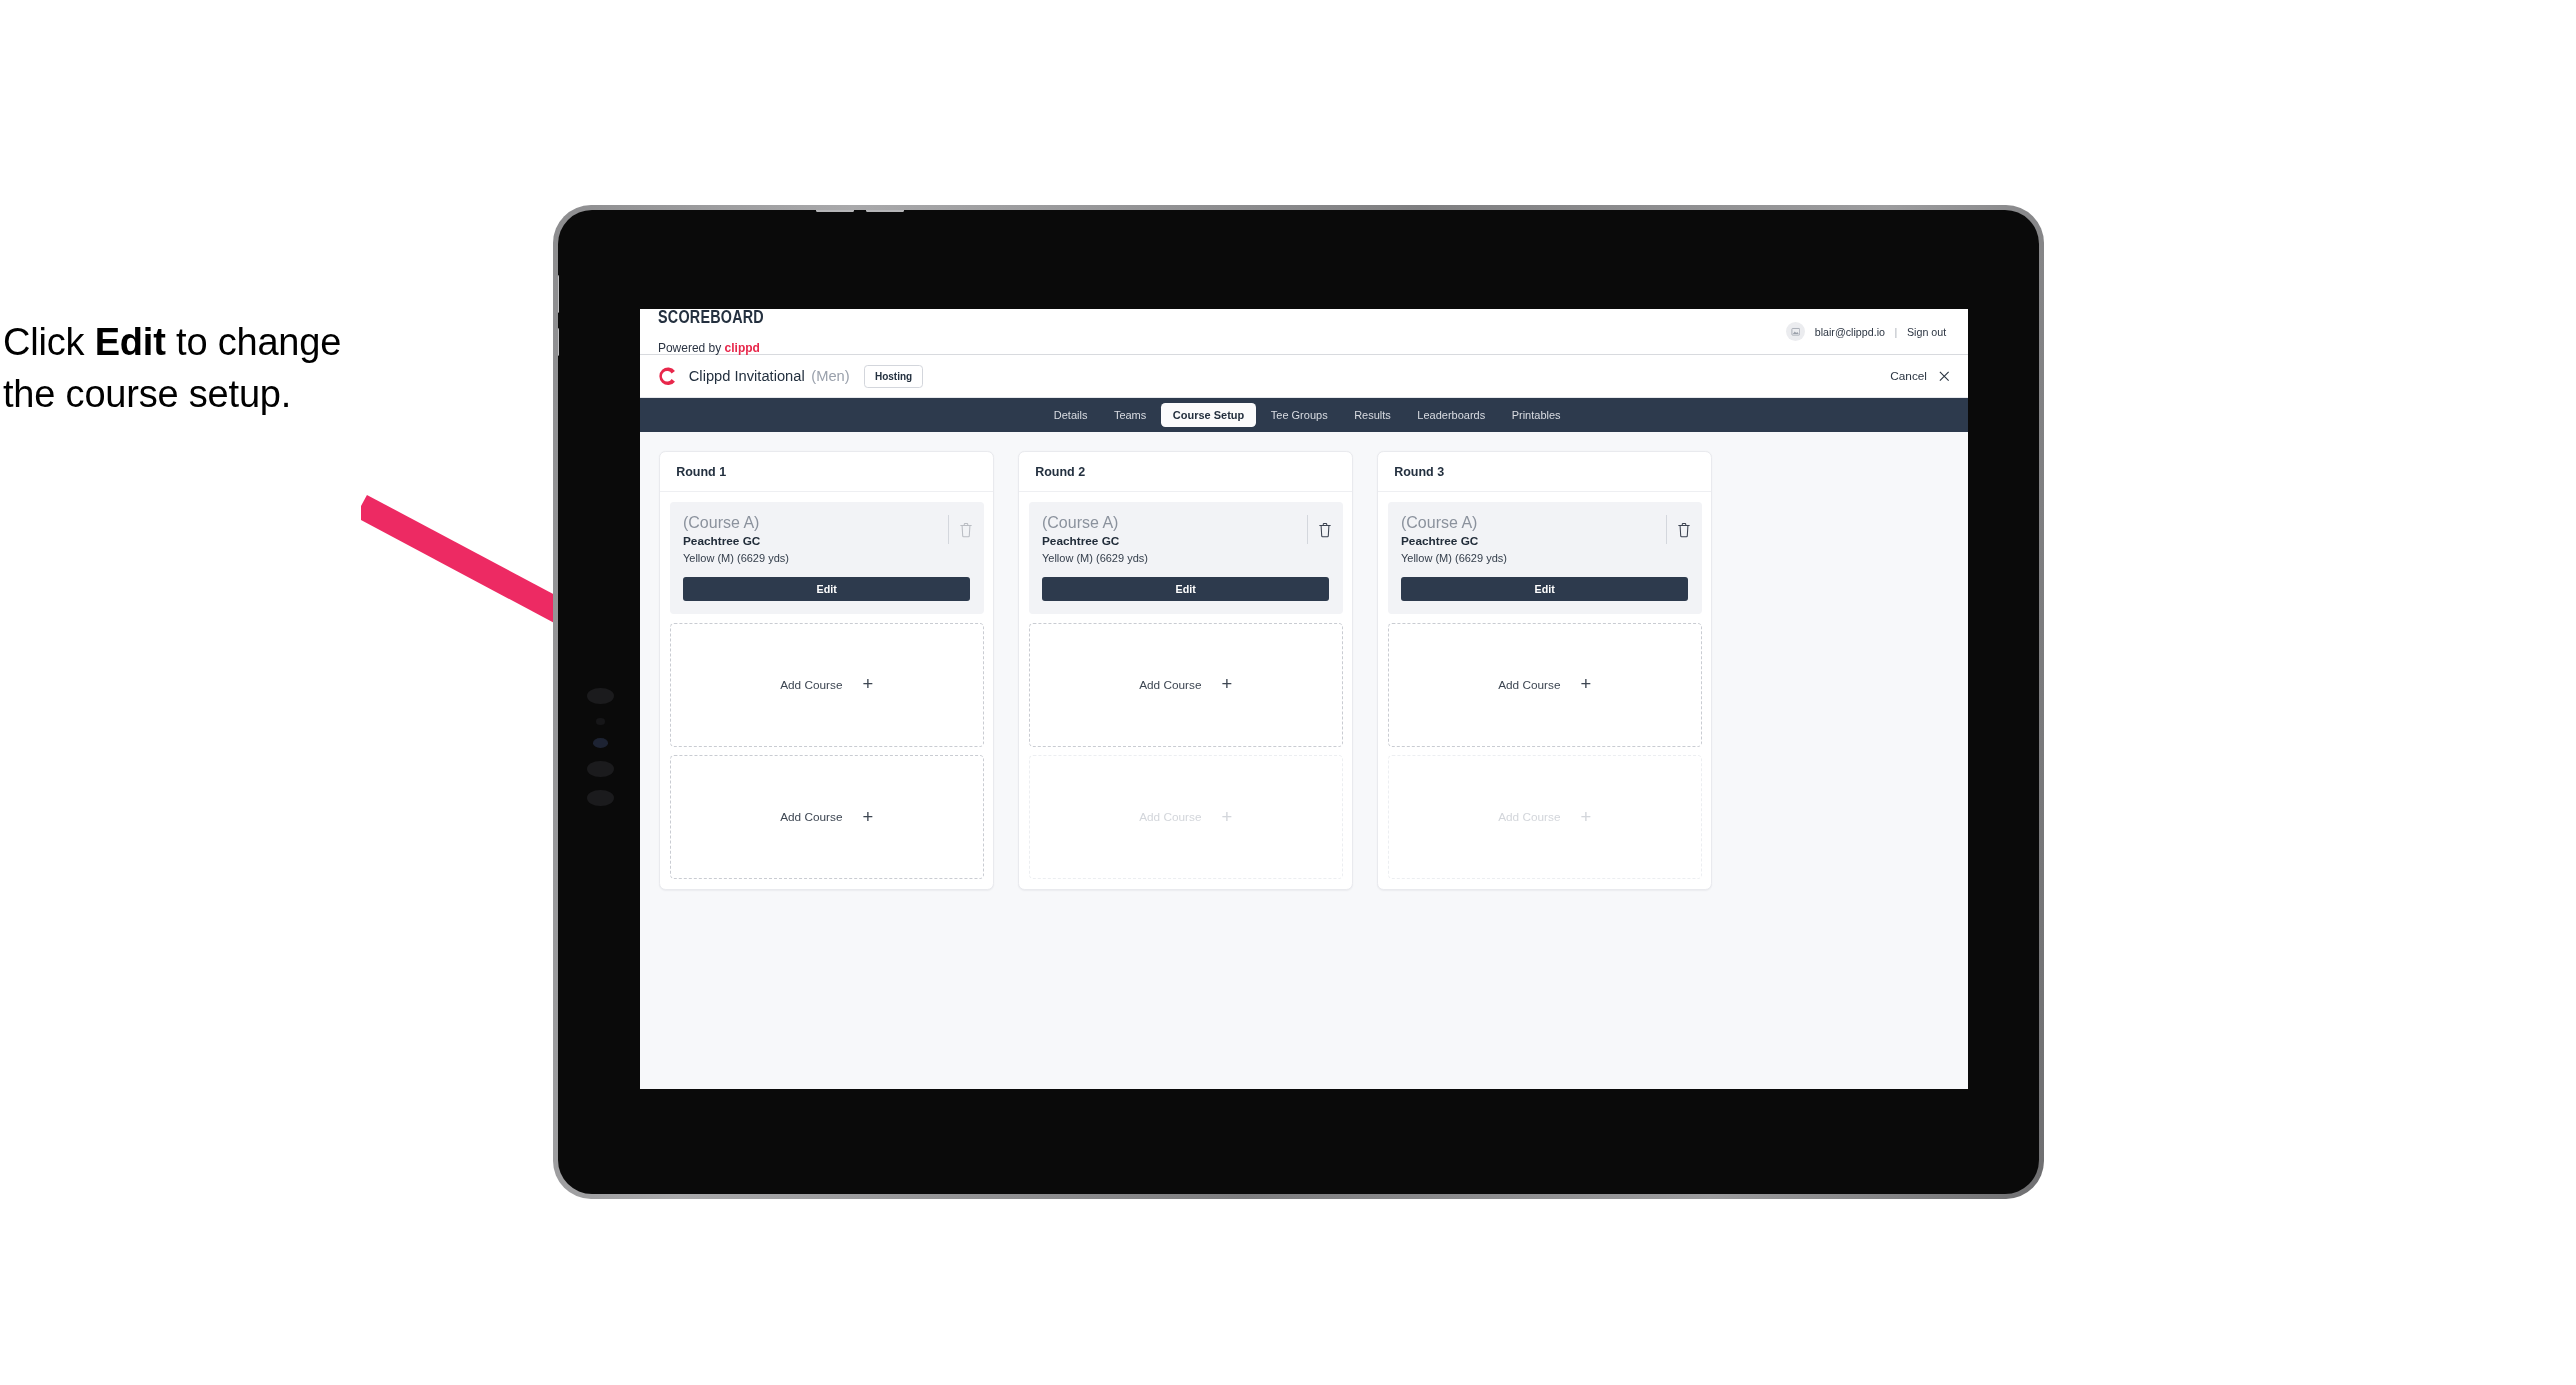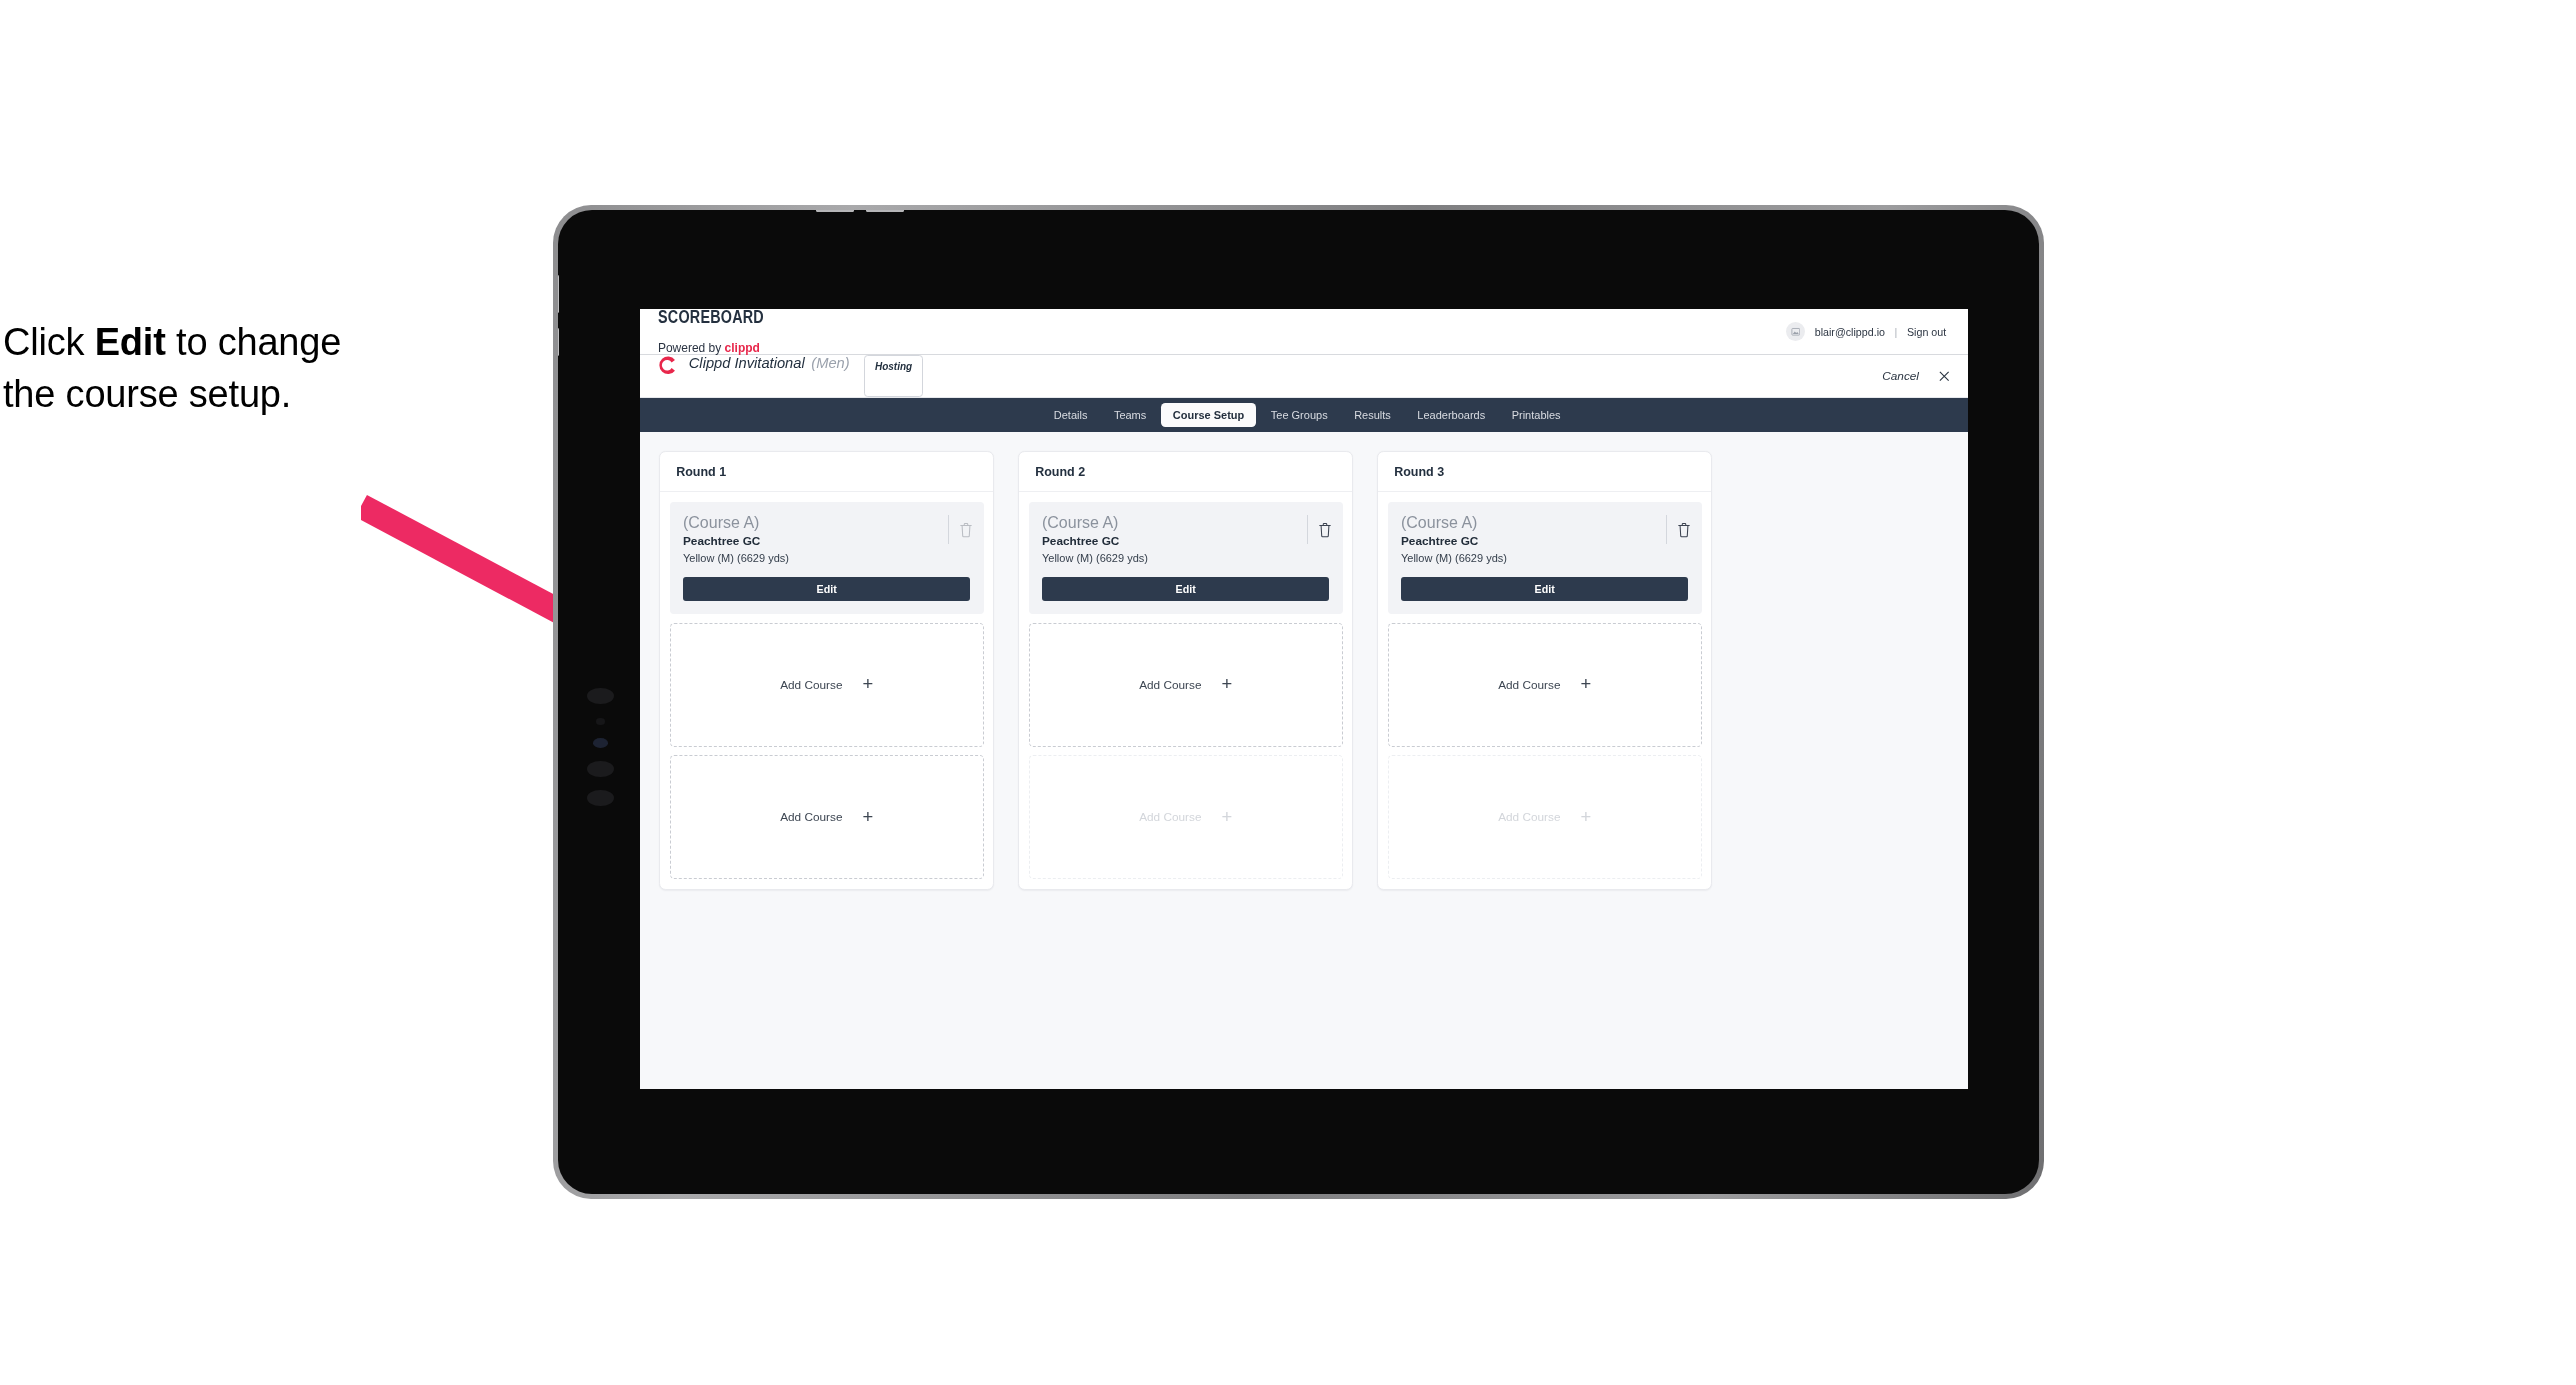--- a/index.html
+++ b/index.html
@@ -172,44 +172,44 @@
     display: flex; align-items: center; justify-content: center;
     color: #9aa0aa; font-size: 9.6px;
   }
   .sep-pipe { color: #aeb3bb; }
 
   
   .tourney {
     height: 43px;
     background: #ffffff;
     display: flex;
+    align-items: center;
     padding: 0 17.7px;
     border-bottom: 0.7px solid #e6e8ec;
-    font-style: italic;
   }
   .clogo {
     width: 20.6px; height: 20.6px;
     margin-right: 10.3px;
     flex: none;
   }
   .tname { font-size: 14.7px; color: #23303f; font-weight: 400; }
   .tgender { font-size: 14.7px; color: #9aa1ac; margin-left: 6.6px; }
   .badge-hosting {
     margin-left: 14.7px;
     border: 0.7px solid #d3d6dc;
     border-radius: 3.7px;
     padding: 5.2px 9.6px;
     font-size: 10px;
     font-weight: 700;
     color: #23303f;
     background: #fff;
   }
   .cancel {
     margin-left: auto;
-    display: flex; align-items: center; gap: 19px;
+    display: flex; align-items: center; gap: 11px;
     font-size: 11.8px; color: #2b3542;
   }
   .cancel-x { font-size: 14px; line-height: 1; }
 
   
   .tabs {
     height: 34px;
     background: #2d3a4d;
     display: flex;
     align-items: center;

